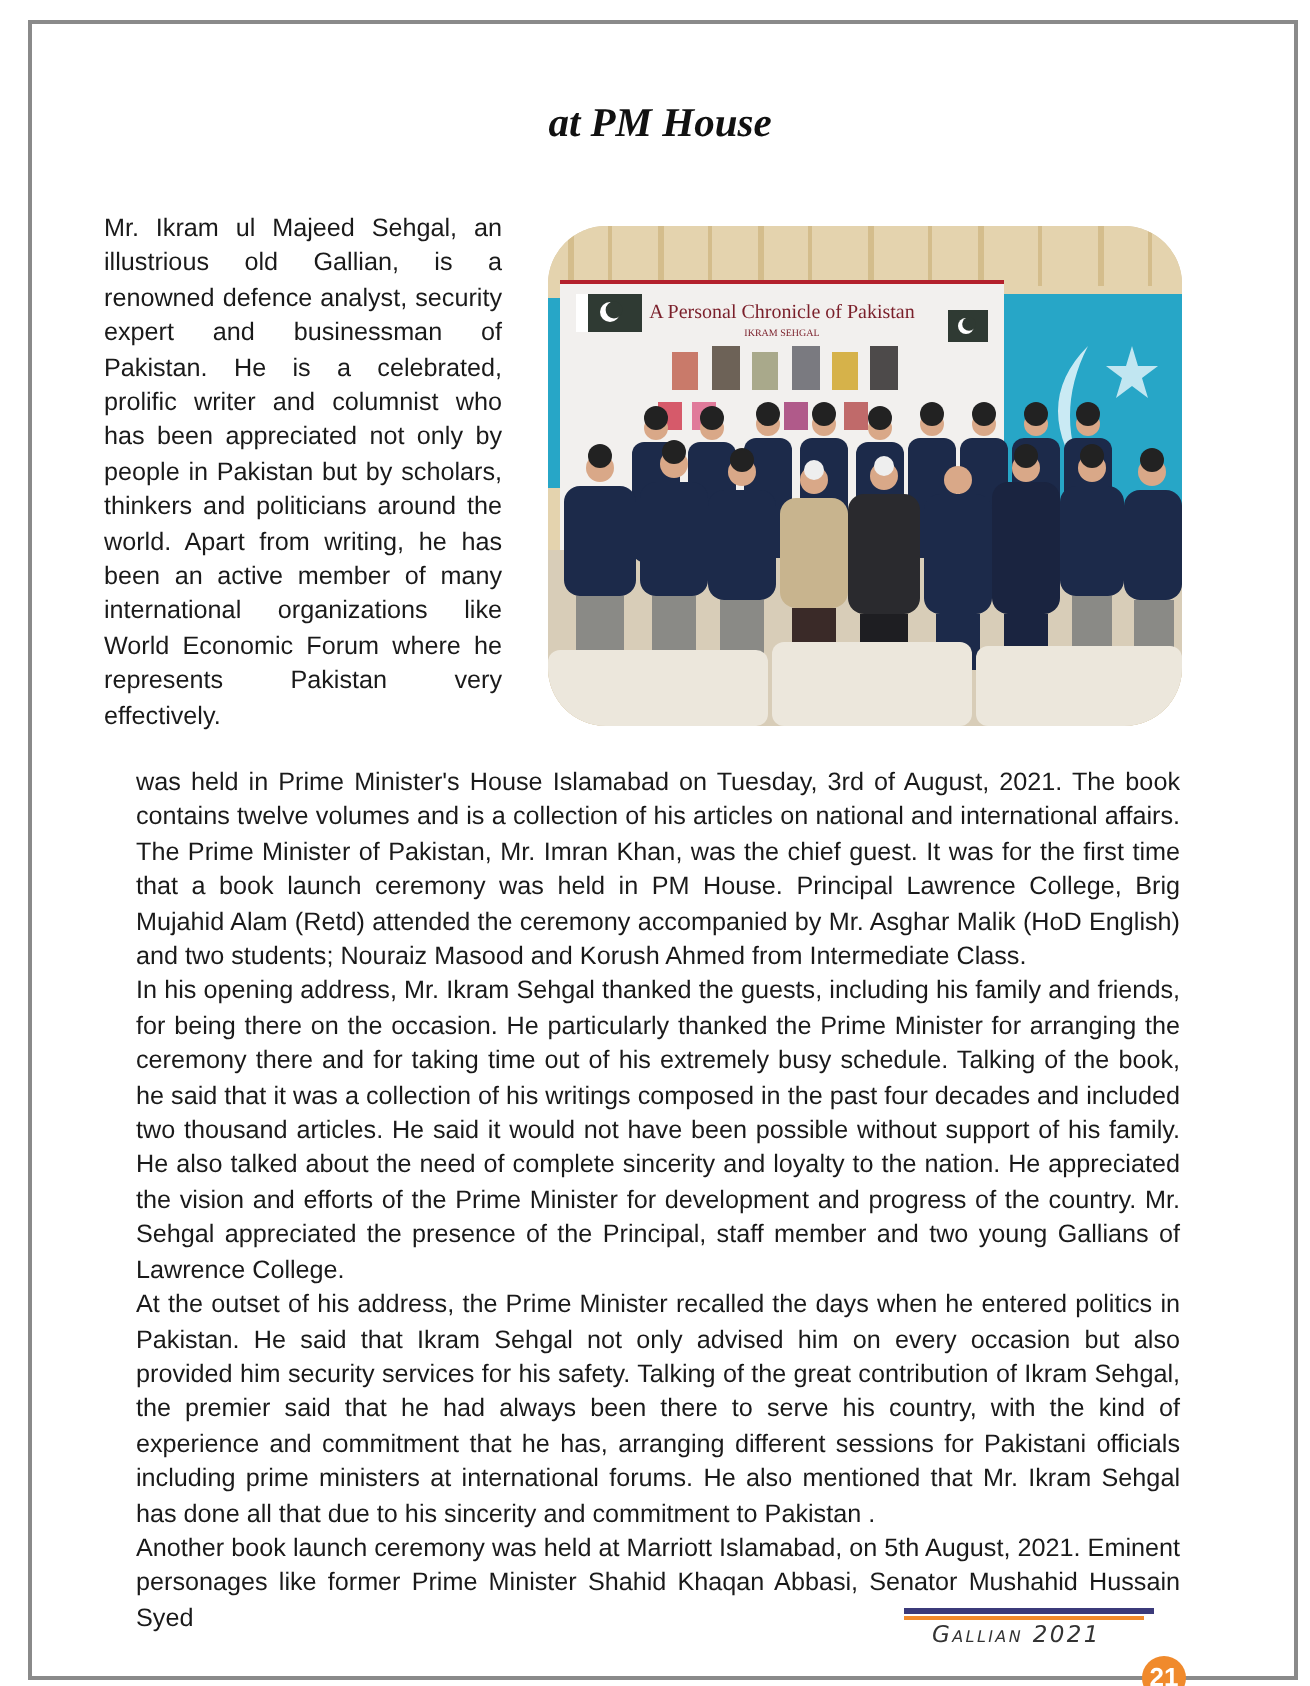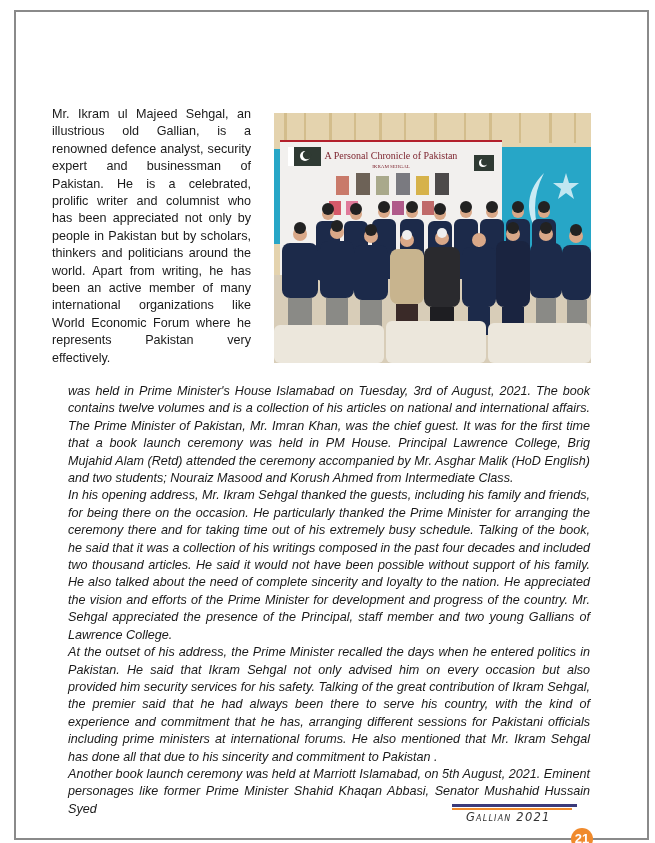--- a/index.html
+++ b/index.html
@@ -18,26 +18,26 @@
   .body-text {
     font-family: "Liberation Sans", sans-serif; font-size: 12.6px; line-height: 17.4px;
     color: #1a1a1a; text-align: justify; margin: 0;
   }
   .col-left {
     position: absolute; left: 52px; top: 106px; width: 199px;
   }
   .col-left .body-text { text-align: justify; text-align-last: justify; }
   .col-left .body-text.last-normal { text-align-last: left; }
   .col-full {
-    position: absolute; left: 68px; top: 383px; width: 522px; font-style: italic;
+    position: absolute; left: 68px; top: 383px; width: 522px;
   }
   .col-full .body-text { text-align: justify; }
   .photo {
     position: absolute; left: 274px; top: 113px; width: 317px; height: 250px;
-    overflow: hidden; background: #d9c9a8;
+    overflow: hidden; background: #d9c9a8; border-radius: 29px;
   }
   .photo svg { display: block; }
   .footer-lines { position: absolute; left: 452px; top: 804px; width: 125px; }
   .footer-line-purple { height: 3px; background: #3b3a7a; width: 125px; margin-left: 0; }
   .footer-line-orange { height: 2px; background: #f08a2c; width: 120px; margin-left: 0; margin-top: 1px; }
   .footer-label {
     position: absolute; left: 466px; top: 810px;
     font-family: "DejaVu Sans", sans-serif; font-size: 11.5px; letter-spacing: 1.2px; color: #333;
     font-variant: small-caps;
     font-style: italic;
@@ -47,20 +47,21 @@
     background: #f08a2c; color: #fff; font-family: "Liberation Sans", sans-serif; font-weight: bold;
     font-size: 13px; line-height: 22px; text-align: center;
   }
 </style>
 </head>
 <body>
 
 <div class="page-frame"></div>
 
 <div class="title">
+  <div>at PM House</div>
 </div>
 
 <div class="col-left">
   <p class="body-text last-normal">Mr. Ikram ul Majeed Sehgal, an illustrious old Gallian, is a renowned defence analyst, security expert and businessman of Pakistan. He is a celebrated, prolific writer and columnist who has been appreciated not only by people in Pakistan but by scholars, thinkers and politicians around the world. Apart from writing, he has been an active member of many international organizations like World Economic Forum where he represents Pakistan very effectively.</p>
 </div>
 
 <div class="photo">
   <svg width="317" height="250" viewBox="0 0 317 250">
 
     <rect x="0" y="0" width="317" height="250" fill="#e4d3ae"></rect>

